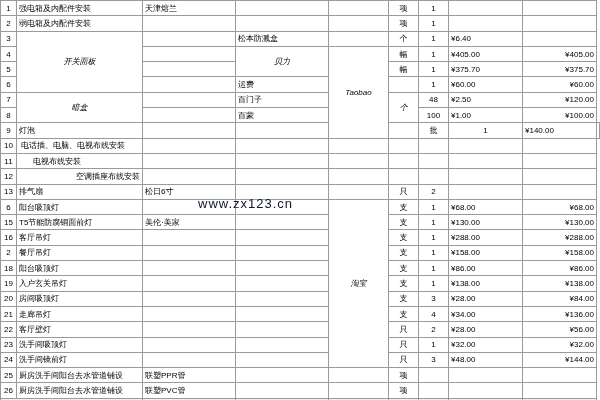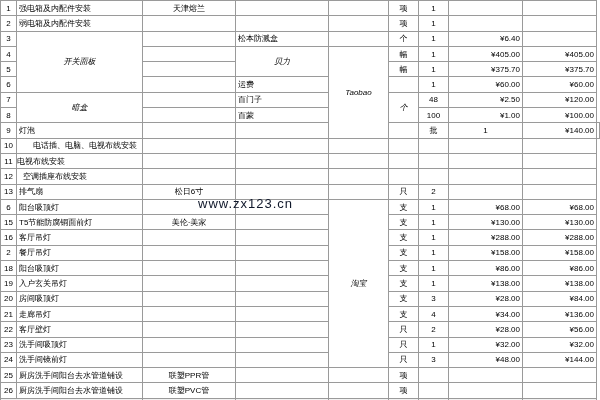--- a/index.html
+++ b/index.html
@@ -30,26 +30,26 @@
   table.grid td {
     border: 1px solid #9a9a9a;
     height: 14.3px;
     padding: 0 2px;
     overflow: hidden;
     white-space: nowrap;
     vertical-align: middle;
   }
   .c-idx { width: 16px; text-align: center; }
   .c-name { width: 126px; text-align: left; }
-  .c-brand { width: 93px; text-align: center; }
+  .c-brand { width: 93px; text-align: left; }
   .c-spec { width: 93px; }
   .c-shop { width: 60px; text-align: center; }
   .c-unit { width: 30px; text-align: center; }
   .c-qty { width: 30px; text-align: center; }
-  .c-price { width: 74px; text-align: right; padding-right: 4px; margin-left: 8px; }
+  .c-price { width: 74px; padding-right: 4px; margin-left: 8px; }
   .c-total { width: 74px; text-align: right; padding-right: 4px; }
 
   .merged { vertical-align: middle; text-align: center; font-style: italic; }
 
   .sum-row td {
     border: 1px solid #9a9a9a;
     background: #f2f2f2;
     height: 16px;
   }
   .sum-label {
@@ -197,45 +197,45 @@
         <td class="c-spec"></td>
         <td class="c-shop"></td>
         <td class="c-unit">批</td>
         <td class="c-qty">1</td>
         <td class="c-price">¥140.00</td>
         <td class="c-total">¥140.00</td>
       </tr>
 
       <tr>
         <td class="c-idx">10</td>
-        <td class="c-name" style="text-align:left;padding-left:16px">电话插、电脑、电视布线安装</td>
+        <td class="c-name" style="text-align:left;padding-left:4px">电话插、电脑、电视布线安装</td>
         <td class="c-brand"></td>
         <td class="c-spec"></td>
         <td class="c-shop"></td>
         <td class="c-unit"></td>
         <td class="c-qty"></td>
         <td class="c-price"></td>
         <td class="c-total"></td>
       </tr>
 
       <tr>
         <td class="c-idx">11</td>
-        <td class="c-name" style="text-align:left;padding-left:0">电视布线安装</td>
+        <td class="c-name" style="text-align:left;padding-left:16px">电视布线安装</td>
         <td class="c-brand"></td>
         <td class="c-spec"></td>
         <td class="c-shop"></td>
         <td class="c-unit"></td>
         <td class="c-qty"></td>
         <td class="c-price"></td>
         <td class="c-total"></td>
       </tr>
 
       <tr>
         <td class="c-idx">12</td>
-        <td class="c-name" style="text-align:left;padding-left:6px">空调插座布线安装</td>
+        <td class="c-name" style="text-align:right;padding-left:6px">空调插座布线安装</td>
         <td class="c-brand"></td>
         <td class="c-spec"></td>
         <td class="c-shop"></td>
         <td class="c-unit"></td>
         <td class="c-qty"></td>
         <td class="c-price"></td>
         <td class="c-total"></td>
       </tr>
 
       <tr>

